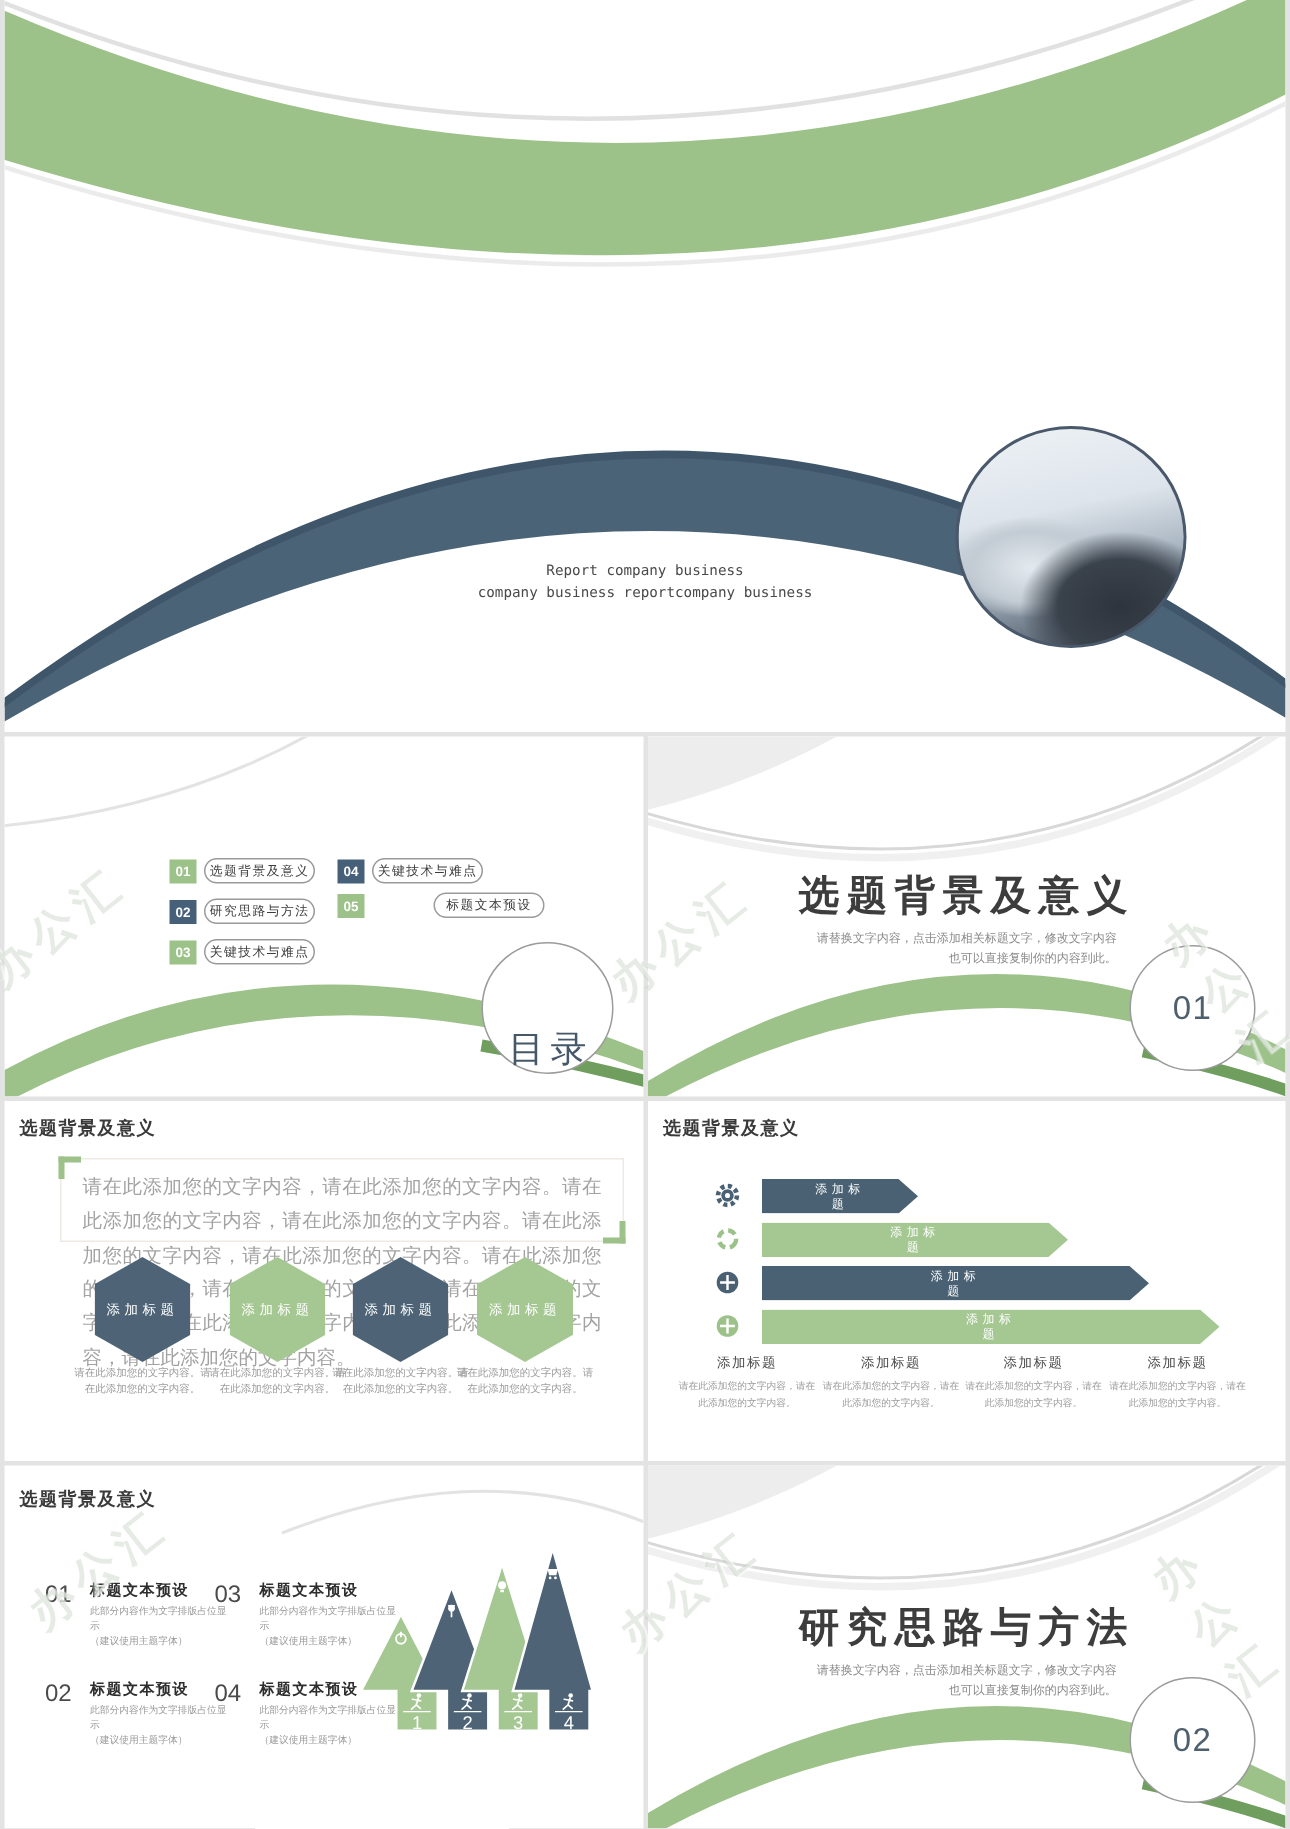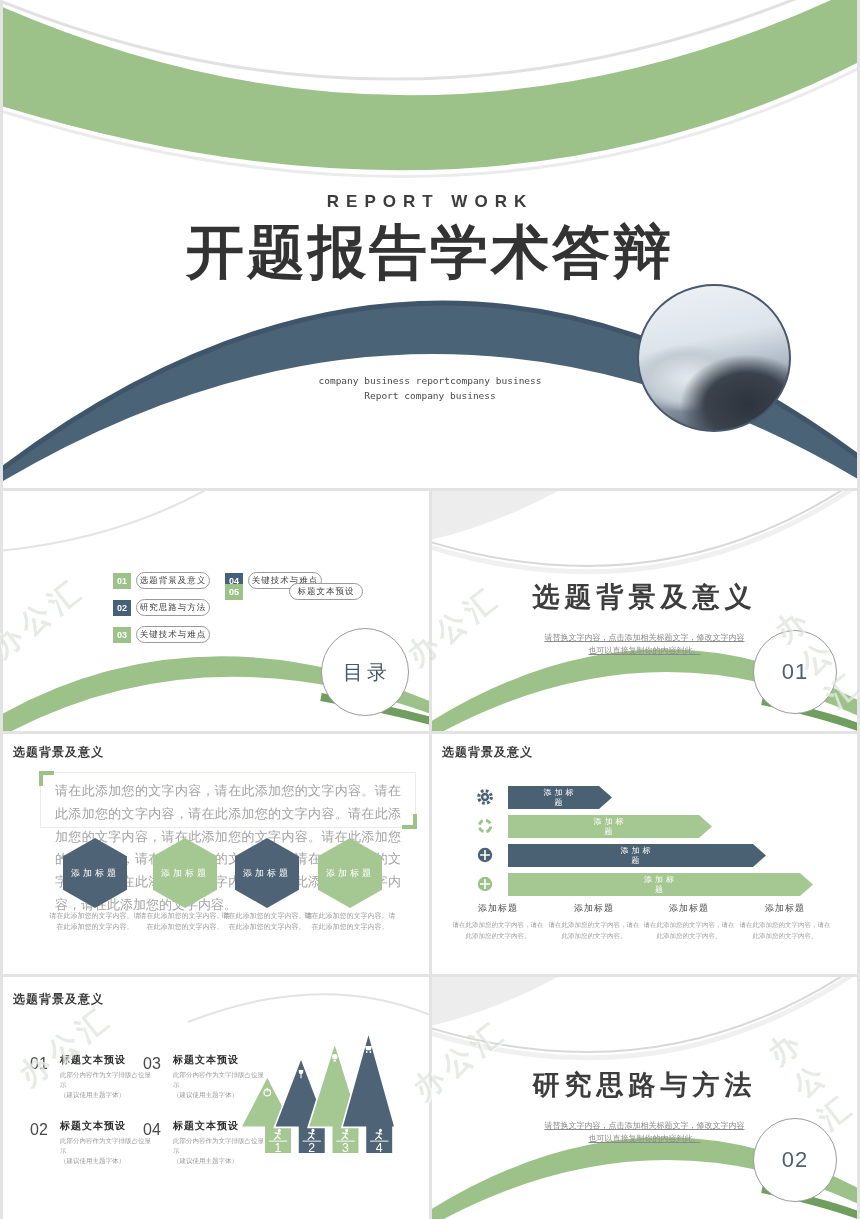--- a/index.html
+++ b/index.html
@@ -36,28 +36,28 @@
   .toc-item { position:absolute; display:flex; align-items:center; gap:5px; z-index:4; }
   .toc-num { width:18px; height:16px; color:#fff; font-size:9px; font-weight:bold;
     display:flex; align-items:center; justify-content:center; }
   .toc-num.g { background:#9cc289; } .toc-num.d { background:#46607a; }
   .toc-pill { width:74px; height:17px; border:1px solid #9a9a9a; border-radius:9px;
     font-size:8.5px; color:#3c3c3c; display:flex; align-items:center; justify-content:center;
     letter-spacing:1px; background:#fff; }
   .circle-badge { position:absolute; background:#fff; border:1px solid #9b9b9b; border-radius:50%;
     display:flex; align-items:center; justify-content:center; z-index:3; }
   #toc-circle { left:318px; top:137px; width:88px; height:88px;
-    font-size:20px; letter-spacing:4px; color:#44586a; padding-left:4px; }
+    font-size:24px; letter-spacing:4px; color:#44586a; padding-left:4px;align-items:flex-end; }
 
   
   .sec-title { position:absolute; left:0; top:88px; width:100%; text-align:center;
     font-size:27px; font-weight:600; letter-spacing:5px; color:#3d3d3d; z-index:4; }
   .sec-sub { position:absolute; left:0; top:128px; width:100%; z-index:4;
     font-size:8px; color:#8a8a8a; line-height:1.65; text-align:center; }
-  .sec-sub div { width:fit-content; margin:12px auto; text-align:center;text-decoration:underline; }
+  .sec-sub div { width:fit-content; margin:0 auto; text-align:right; }
   .sec-circle { left:321px; top:139px; width:84px; height:84px; font-size:22px;
     letter-spacing:1px; color:#4e5f6e; }
 
   
   .content-title { position:absolute; left:10px; top:10px; font-size:12px; font-weight:bold;
     color:#3a3a3a; letter-spacing:1px; z-index:4; }
 
   
   .para-frame { position:absolute; left:37px; top:38px; width:376px; height:56px;
     border:1px solid #edeae3; z-index:3; }
@@ -101,25 +101,23 @@
 <body>
 
 <div class="slide" id="cover">
   <svg class="bg" width="854" height="488" viewBox="0 0 854 488">
     <path d="M-5,0 Q420,172 860,-30" fill="none" stroke="#dedede" stroke-width="3" opacity="0.9"></path>
     <path d="M-5,110 Q480,262 860,66" fill="none" stroke="#e7e7e7" stroke-width="3" opacity="0.85"></path>
     <path d="M-5,5 Q430,195 860,-15 L860,60 Q480,255 -5,105 Z" fill="#9cc289"></path>
     <path d="M-5,472 Q435,140 860,460 L860,482 Q430,225 -5,484 Z" fill="#4b6376"></path>
     <path d="M-5,472 Q435,140 860,460" fill="none" stroke="#3f566a" stroke-width="5"></path>
   </svg>
-  <div class="cover-eyebrow">REPORT WORK</div>
-  <div class="cover-title">开题报告学术答辩</div>
   <div class="cover-arc-text">
+    <div>Report company business</div>
     <div>company business reportcompany business</div>
-    <div>Report company business</div>
   </div>
   <div class="cover-photo" title=""></div>
 </div>
 
 <div class="slide" id="s-toc">
   <svg class="bg" width="426" height="240" viewBox="0 0 426 240">
     <path d="M-5,60 Q120,48 215,-8" fill="none" stroke="#e3e3e3" stroke-width="2"></path>
     <path d="M-10,228 Q195,110 436,214 L436,226 Q195,135 -10,250 Z" fill="#9cc289"></path>
     <path d="M318,206 Q380,217 436,232" fill="none" stroke="#6f9e5f" stroke-width="8"></path>
   </svg>
@@ -132,21 +130,21 @@
     <span class="toc-pill">研究思路与方法</span>
   </div>
   <div class="toc-item" style="left:110px; top:135px;">
     <span class="toc-num g">03</span>
     <span class="toc-pill">关键技术与难点</span>
   </div>
   <div class="toc-item" style="left:222px; top:81px;">
     <span class="toc-num d">04</span>
     <span class="toc-pill">关键技术与难点</span>
   </div>
-  <div class="toc-item" style="left:222px; top:92px;gap:46px;">
+  <div class="toc-item" style="left:222px; top:104px;gap:46px;">
     <span class="toc-num g">05</span>
     <span class="toc-pill">标题文本预设</span>
   </div>
   <div class="circle-badge" id="toc-circle">
     <span>目录</span>
   </div>
 </div>
 
 <div class="slide" id="s-sec1">
   <svg class="bg" width="425" height="240" viewBox="0 0 425 240">

